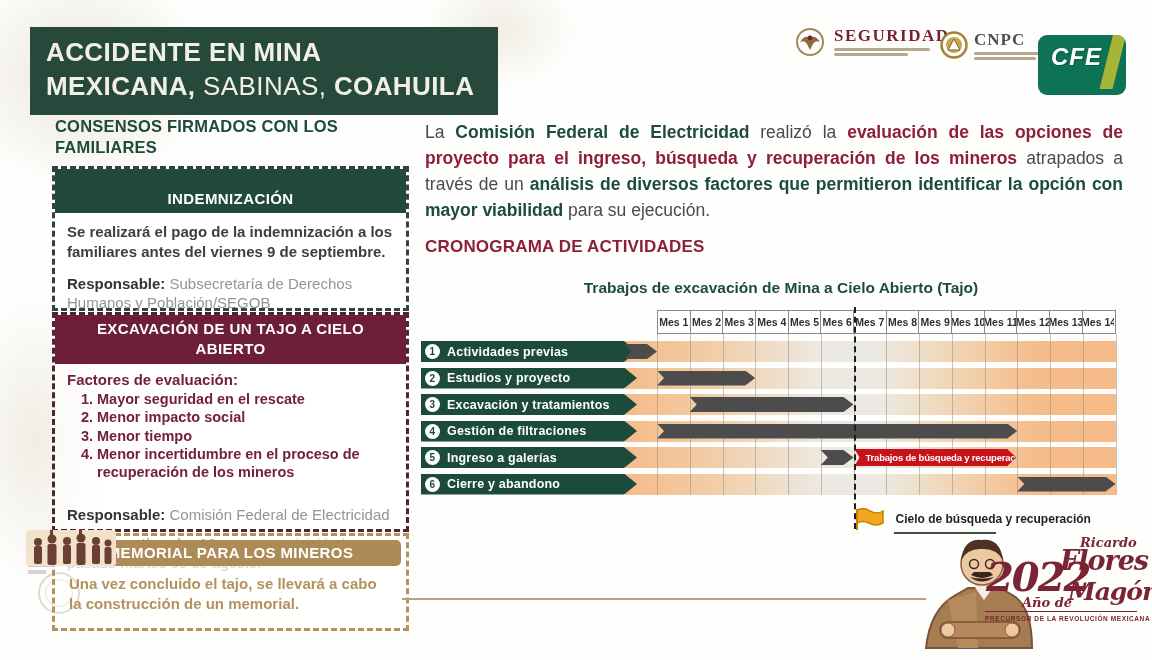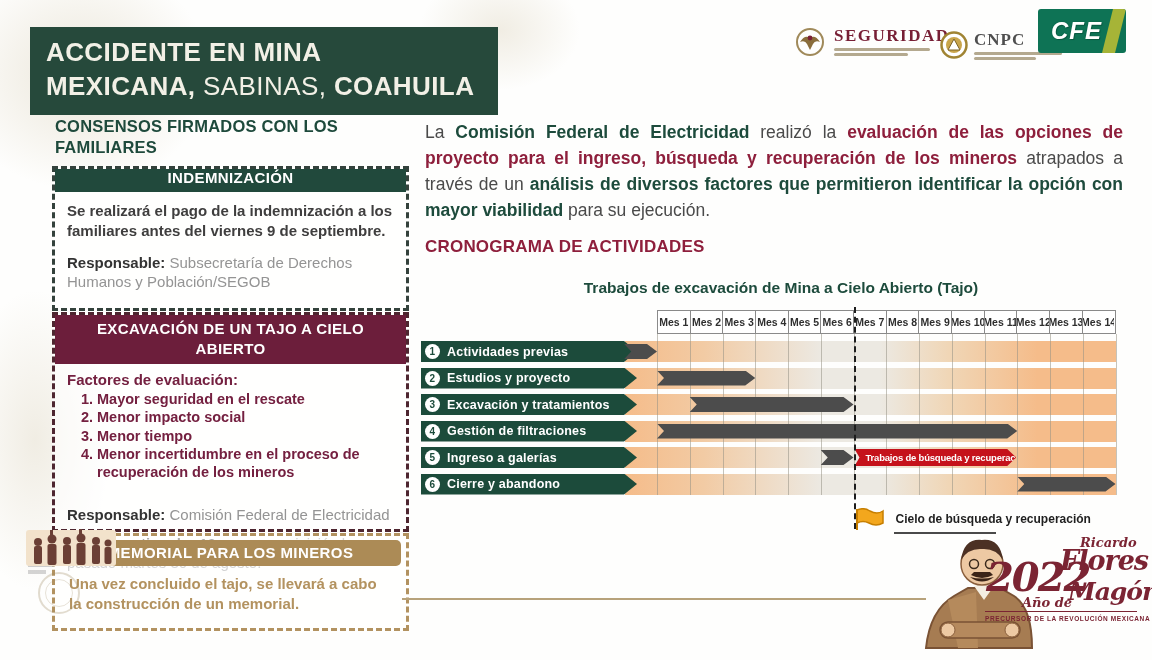--- a/index.html
+++ b/index.html
@@ -25,35 +25,35 @@
   .title-box .light{font-weight:400;}
 
   
   .logo-seg{left:792px;top:26px;display:flex;align-items:flex-start;gap:6px;}
   .logo-seg .word{font-family:"Liberation Serif",serif;font-weight:700;color:#771F35;
      font-size:17px;letter-spacing:1.5px;line-height:20px;}
   .tinyline{height:3px;background:#b4a98f;margin-top:2px;border-radius:2px;}
   .logo-cnpc{left:938px;top:30px;display:flex;align-items:flex-start;gap:4px;}
   .logo-cnpc .word{font-family:"Liberation Serif",serif;font-weight:700;color:#4f4f4f;
      font-size:17px;letter-spacing:1px;line-height:20px;}
-  .logo-cfe{left:1038px;top:9px;width:88px;height:44px;background:#0E7355;border-radius:3px;
+  .logo-cfe{left:1038px;top:35px;width:88px;height:60px;background:#0E7355;border-radius:9px;
      overflow:hidden;}
   .logo-cfe .stripe{position:absolute;right:6px;top:-6px;width:13px;height:60px;
      background:#A6B437;transform:skewX(-14deg);}
   .logo-cfe .cfe-txt{position:absolute;left:13px;top:8px;color:#fff;font-style:italic;
      font-weight:800;font-size:24px;letter-spacing:1px;
      text-shadow:0 0 2px #0a5b43,1px 1px 0 #0a5b43;}
 
   
   .sb-heading{left:55px;top:116px;width:350px;font-size:16.5px;font-weight:800;
      color:#1E4A3C;line-height:1.28;letter-spacing:.2px;}
   .dbox{position:absolute;left:52px;width:357px;border:3px dashed #3A3A36;box-sizing:border-box;background:rgba(255,255,255,.6);}
   .dbox-hd{color:#fff;font-weight:800;text-align:center;letter-spacing:.4px;font-size:15px;}
   .box1{top:166px;height:145px;border-color:#34423c;}
-  .box1 .dbox-hd{background:#21493C;padding:0 0 6px;}
+  .box1 .dbox-hd{background:#21493C;padding:21px 0 6px;}
   .box2{top:312px;height:220px;border-color:#4E2630;}
   .box2 .dbox-hd{background:#6C1E3B;padding:4px 10px 6px;line-height:1.3;}
   .box3{top:533px;height:98px;border-color:#B29260;}
   .box3 .dbox-hd{background:#AC8B56;margin:4px 5px 0;border-radius:5px;padding:4px 0 5px;}
   .dbox-bd{padding:9px 12px 0;}
   .bold-dark{font-size:15px;font-weight:700;color:#3F3E3E;line-height:1.33;}
   .resp{margin-top:12px;font-size:15px;line-height:1.3;}
   .resp b{color:#333;font-weight:800;}
   .gray{color:#949494;font-weight:400;text-align:center;}
   .factors-title{font-size:15px;font-weight:800;color:#742040;}

